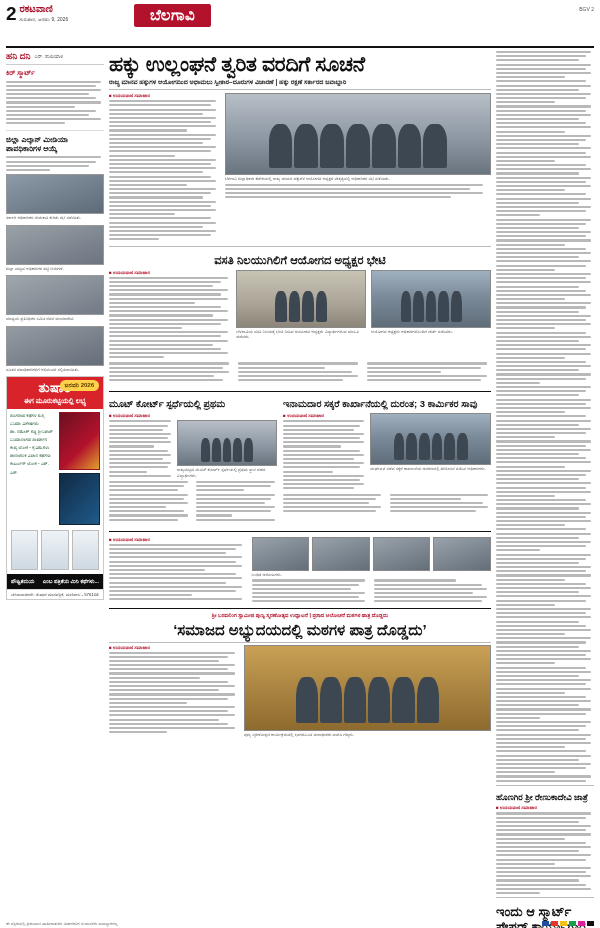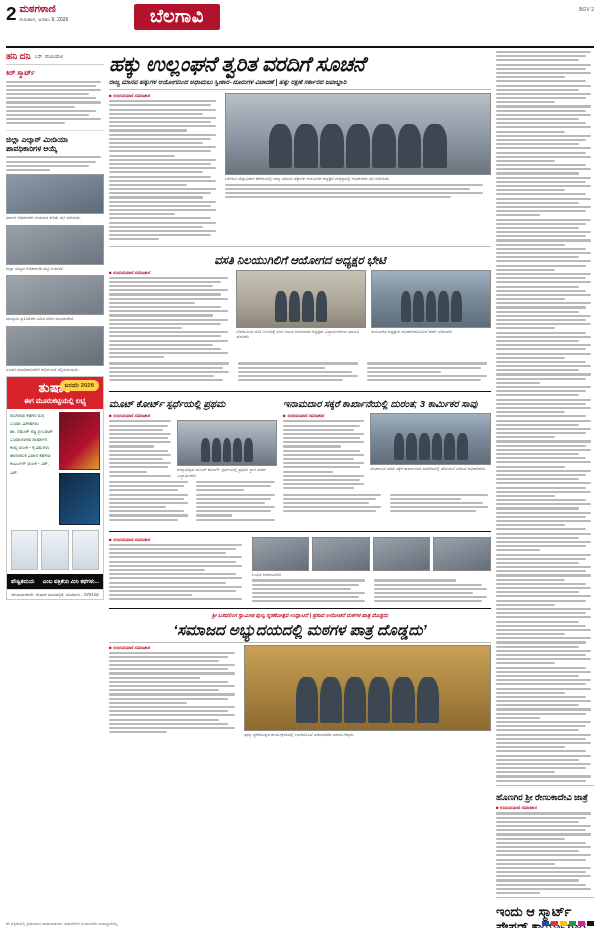--- a/index.html
+++ b/index.html
@@ -15,29 +15,29 @@
   .page { width:600px; height:928px; position:relative; padding:4px 6px; }
 
   
   .masthead { display:flex; align-items:flex-start; height:44px; border-bottom:2px solid #111; padding-bottom:2px; }
   .mh-left { width:118px; display:flex; align-items:flex-start; gap:3px; }
   .pagenum { font-size:19px; font-weight:bold; line-height:1; }
   .mh-logo { font-size:10px; font-weight:bold; color:#a8102a; line-height:1.05; }
   .mh-sub { font-size:4.6px; color:#333; margin-top:2px; letter-spacing:0.2px; }
   .mh-center { flex:1; display:flex; align-items:flex-start; justify-content:flex-start; padding-left:10px; }
   .edition {
-    background:#b3122c; color:#fff; font-size:18px; font-weight:bold;
+    background:#b3122c; color:#fff; font-size:15px; font-weight:bold;
     padding:2px 16px 3px; border-radius:2px; letter-spacing:0.5px;
   }
   .mh-right { font-size:5px; color:#555; text-align:right; width:60px; padding-top:2px;}
 
   
   .body-grid { display:flex; gap:5px; margin-top:3px; height:872px; }
   .col-left { width:98px; }
-  .col-mid  { flex:1;font-style:italic; }
+  .col-mid  { flex:1; }
   .col-right{ width:98px; }
 
   
   .lines { width:100%; }
   .lines i {
     display:block; height:2.1px; background:#b9b9b9; margin-bottom:2.1px; border-radius:1px;
   }
   .lines i.s85{width:85%} .lines i.s92{width:92%} .lines i.s70{width:70%}
   .lines i.s60{width:60%} .lines i.s45{width:45%} .lines i.s97{width:97%}
 
@@ -114,21 +114,21 @@
 </style>
 </head>
 <body>
 
 <div class="page">
 
   <div class="masthead">
     <div class="mh-left">
       <div class="pagenum">2</div>
       <div>
-        <div class="mh-logo">ಮಠಗಳಾಣಿ</div>
+        <div class="mh-logo">ರಕಟವಾಣಿ</div>
         <div class="mh-sub">ಗುರುವಾರ, ಜನವರಿ 9, 2026</div>
       </div>
     </div>
     <div class="mh-center">
       <div class="edition">ಬೆಲಗಾವಿ</div>
     </div>
     <div class="mh-right">BGV 2</div>
   </div>
 
   <div class="body-grid">

